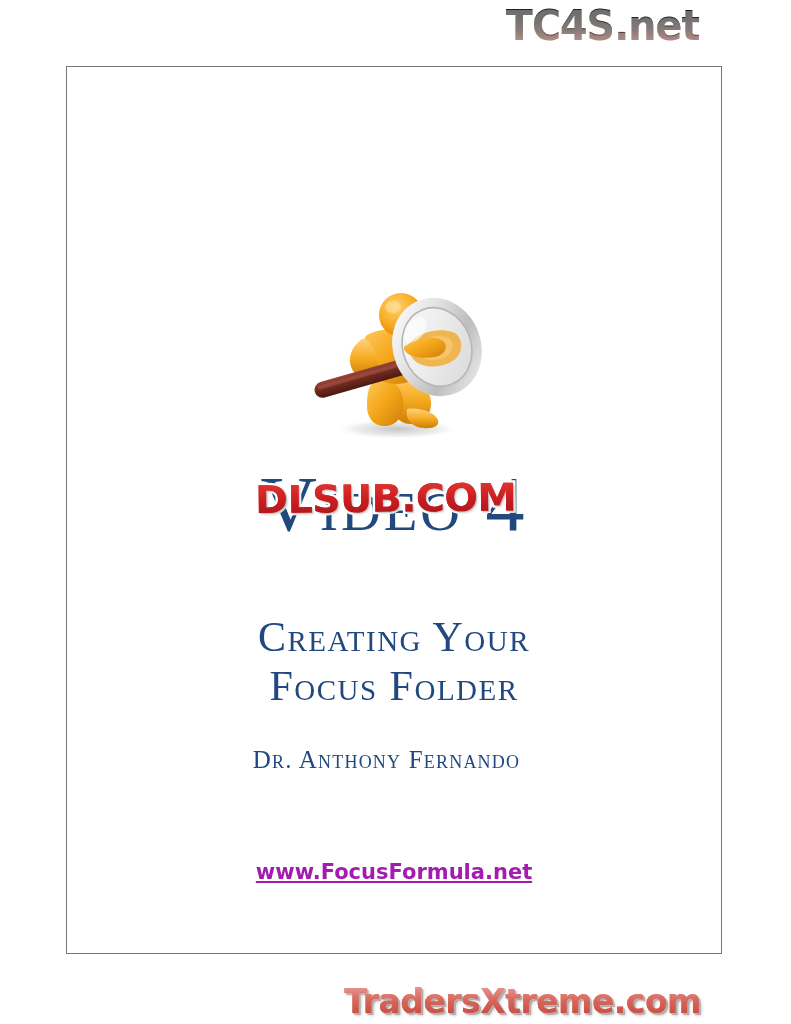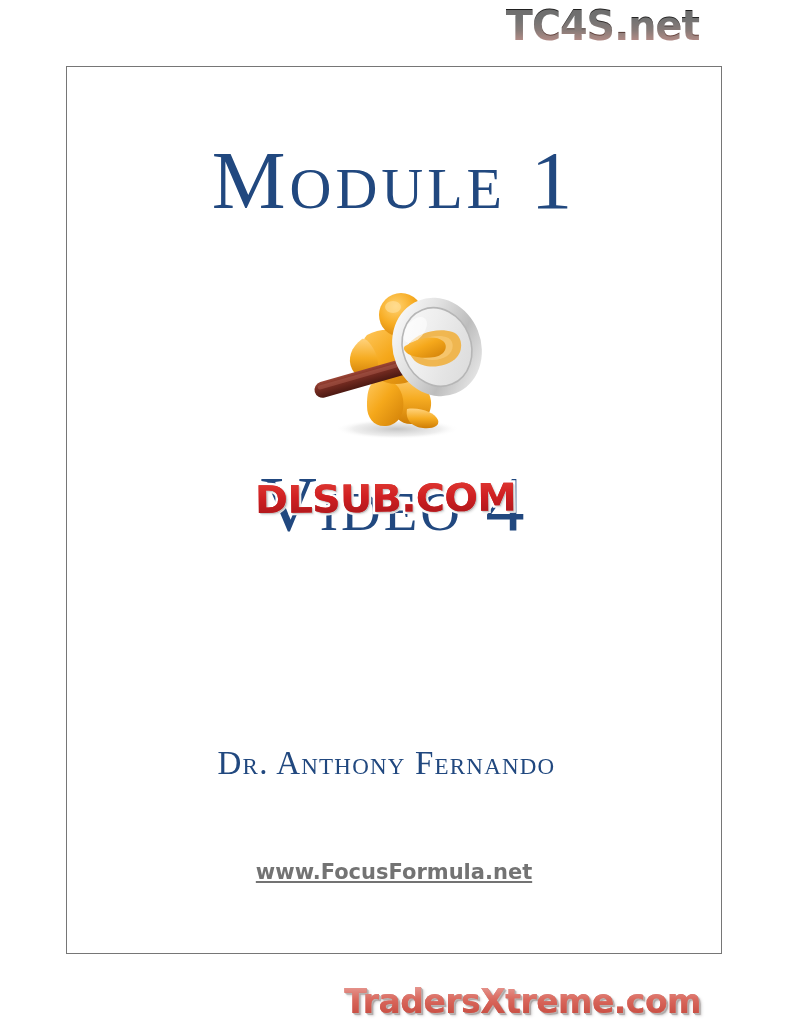--- a/index.html
+++ b/index.html
@@ -207,52 +207,51 @@
   }
   .subtitle .l2 { display: block; }
 
   .author {
     position: absolute;
     left: 0; right: 15px;
     top: 680px;
     text-align: center;
     font-family: "Liberation Serif", serif;
     font-variant: small-caps;
-    font-size: 33px;
+    font-size: 25px;
     letter-spacing: 1.2px;
     line-height: 1;
     color: #21487f;
   }
 
   .weblink {
     position: absolute;
     left: 0; right: 0;
     top: 793px;
     text-align: center;
   }
   .weblink a {
     font-family: "DejaVu Sans", sans-serif;
     font-weight: bold;
     font-size: 21px;
-    color: #737373;
+    color: #a21caf;
     text-decoration: underline;
     letter-spacing: 0px;
   }
 </style>
 </head>
 <body>
 
 <div id="stage">
 
   <div class="wm-top-shadowed">TC4S.net</div>
   <div class="wm-top">TC4S.net</div>
 
   <div id="page">
 
-    <div class="title-module">Module 1</div>
 
     <div class="mascot-wrap">
       <svg class="mascot-svg" viewBox="0 0 210 165" xmlns="http://www.w3.org/2000/svg">
         <defs>
           <radialGradient id="headG" cx="38%" cy="30%" r="75%">
             <stop offset="0%" stop-color="#FFD271"></stop>
             <stop offset="55%" stop-color="#F7AC23"></stop>
             <stop offset="100%" stop-color="#D8860A"></stop>
           </radialGradient>
           <linearGradient id="limbG" x1="0%" y1="0%" x2="100%" y2="100%">
@@ -328,20 +327,24 @@
           <ellipse cx="148" cy="70" rx="34" ry="40" fill="none" stroke="#B6B6B6" stroke-width="1.6"></ellipse>
         </g>
 
         <path d="M118 68 C132 60 146 58 154 64 C160 69 156 78 146 80
                  C134 82 120 80 116 74 C114 71 115 69 118 68 Z" fill="url(#limbG)"></path>
       </svg>
     </div>
 
     <div class="title-video">Video 4</div>
 
+    <div class="subtitle">
+      <span class="l1">Creating Your</span>
+      <span class="l2">Focus Folder</span>
+    </div>
 
     <div class="author">Dr. Anthony Fernando</div>
 
     <div class="weblink">
       <a href="#">www.FocusFormula.net</a>
     </div>
 
     <div class="wm-dlsub">DLSUB.COM</div>
     <div class="wm-dlsub-inner">DLSUB.COM</div>
 

